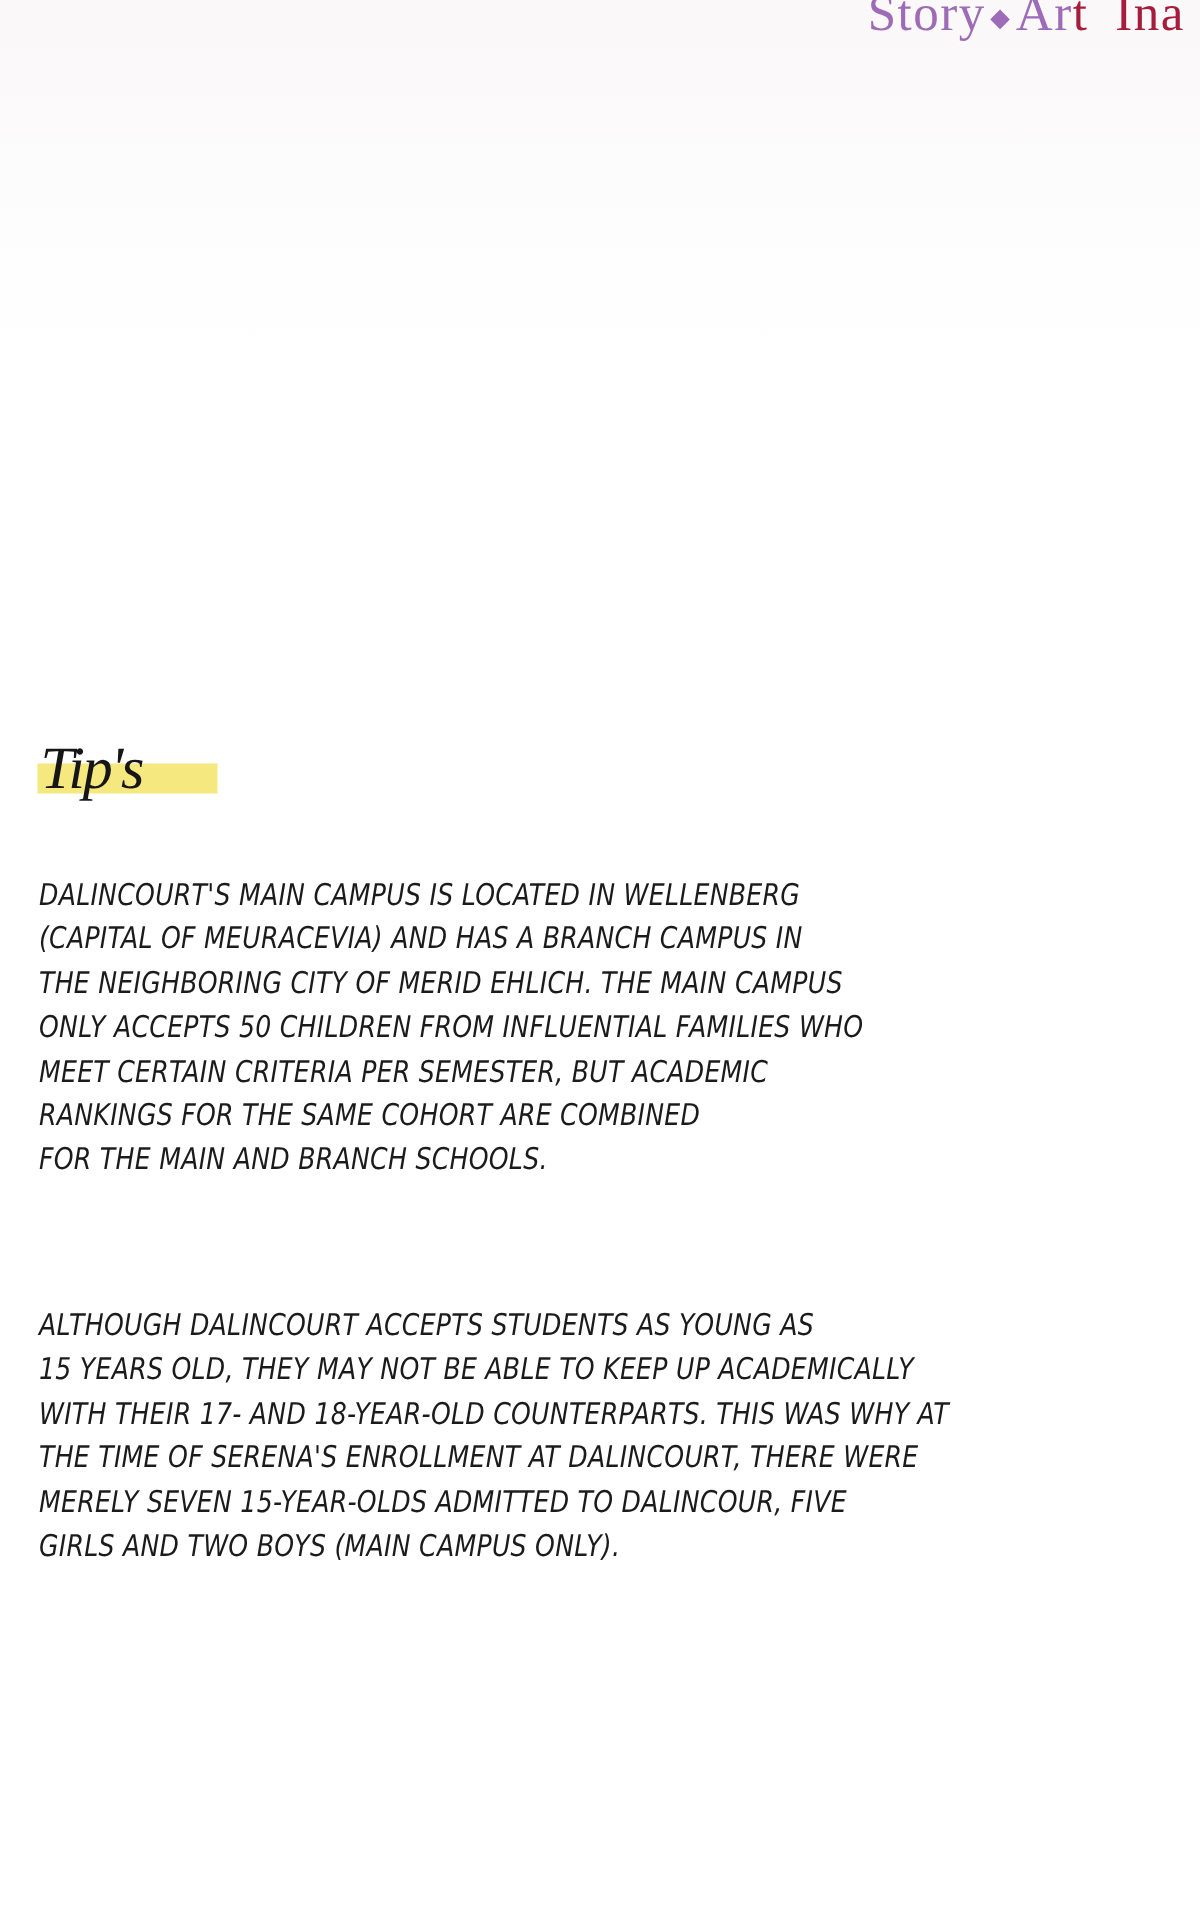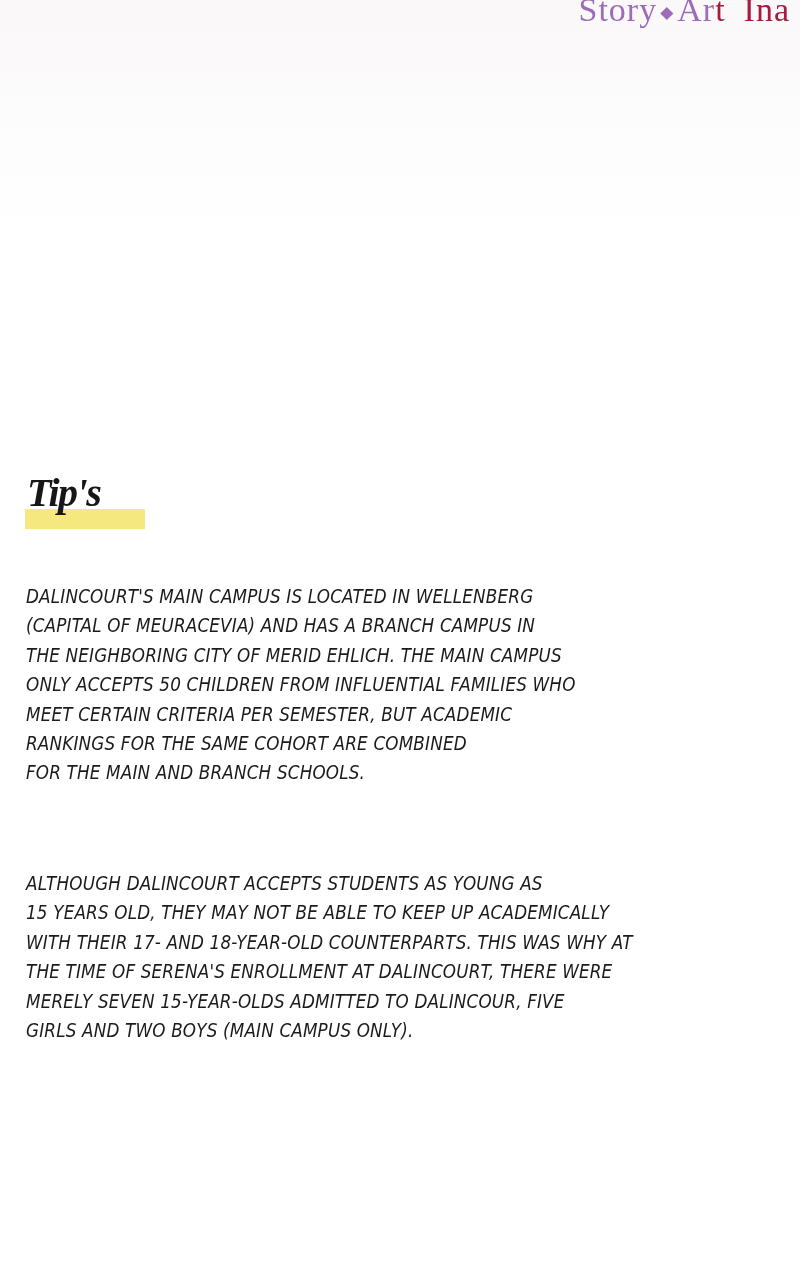--- a/index.html
+++ b/index.html
@@ -40,25 +40,25 @@
     position: absolute;
     left: 25px;
     top: 509px;
     width: 120px;
     height: 20px;
     z-index: 1;
   }
   .tips-heading {
     position: absolute;
     left: 27px;
-    top: 470px;
+    top: 489px;
     z-index: 2;
     font-family: "Liberation Serif", "DejaVu Serif", serif;
     font-style: italic;
-    font-weight: bold;
+    font-weight: normal;
     font-size: 40px;
     line-height: 46px;
     letter-spacing: -1.5px;
     color: #161616;
   }
 
   
   .para {
     position: absolute;
     left: 26px;

